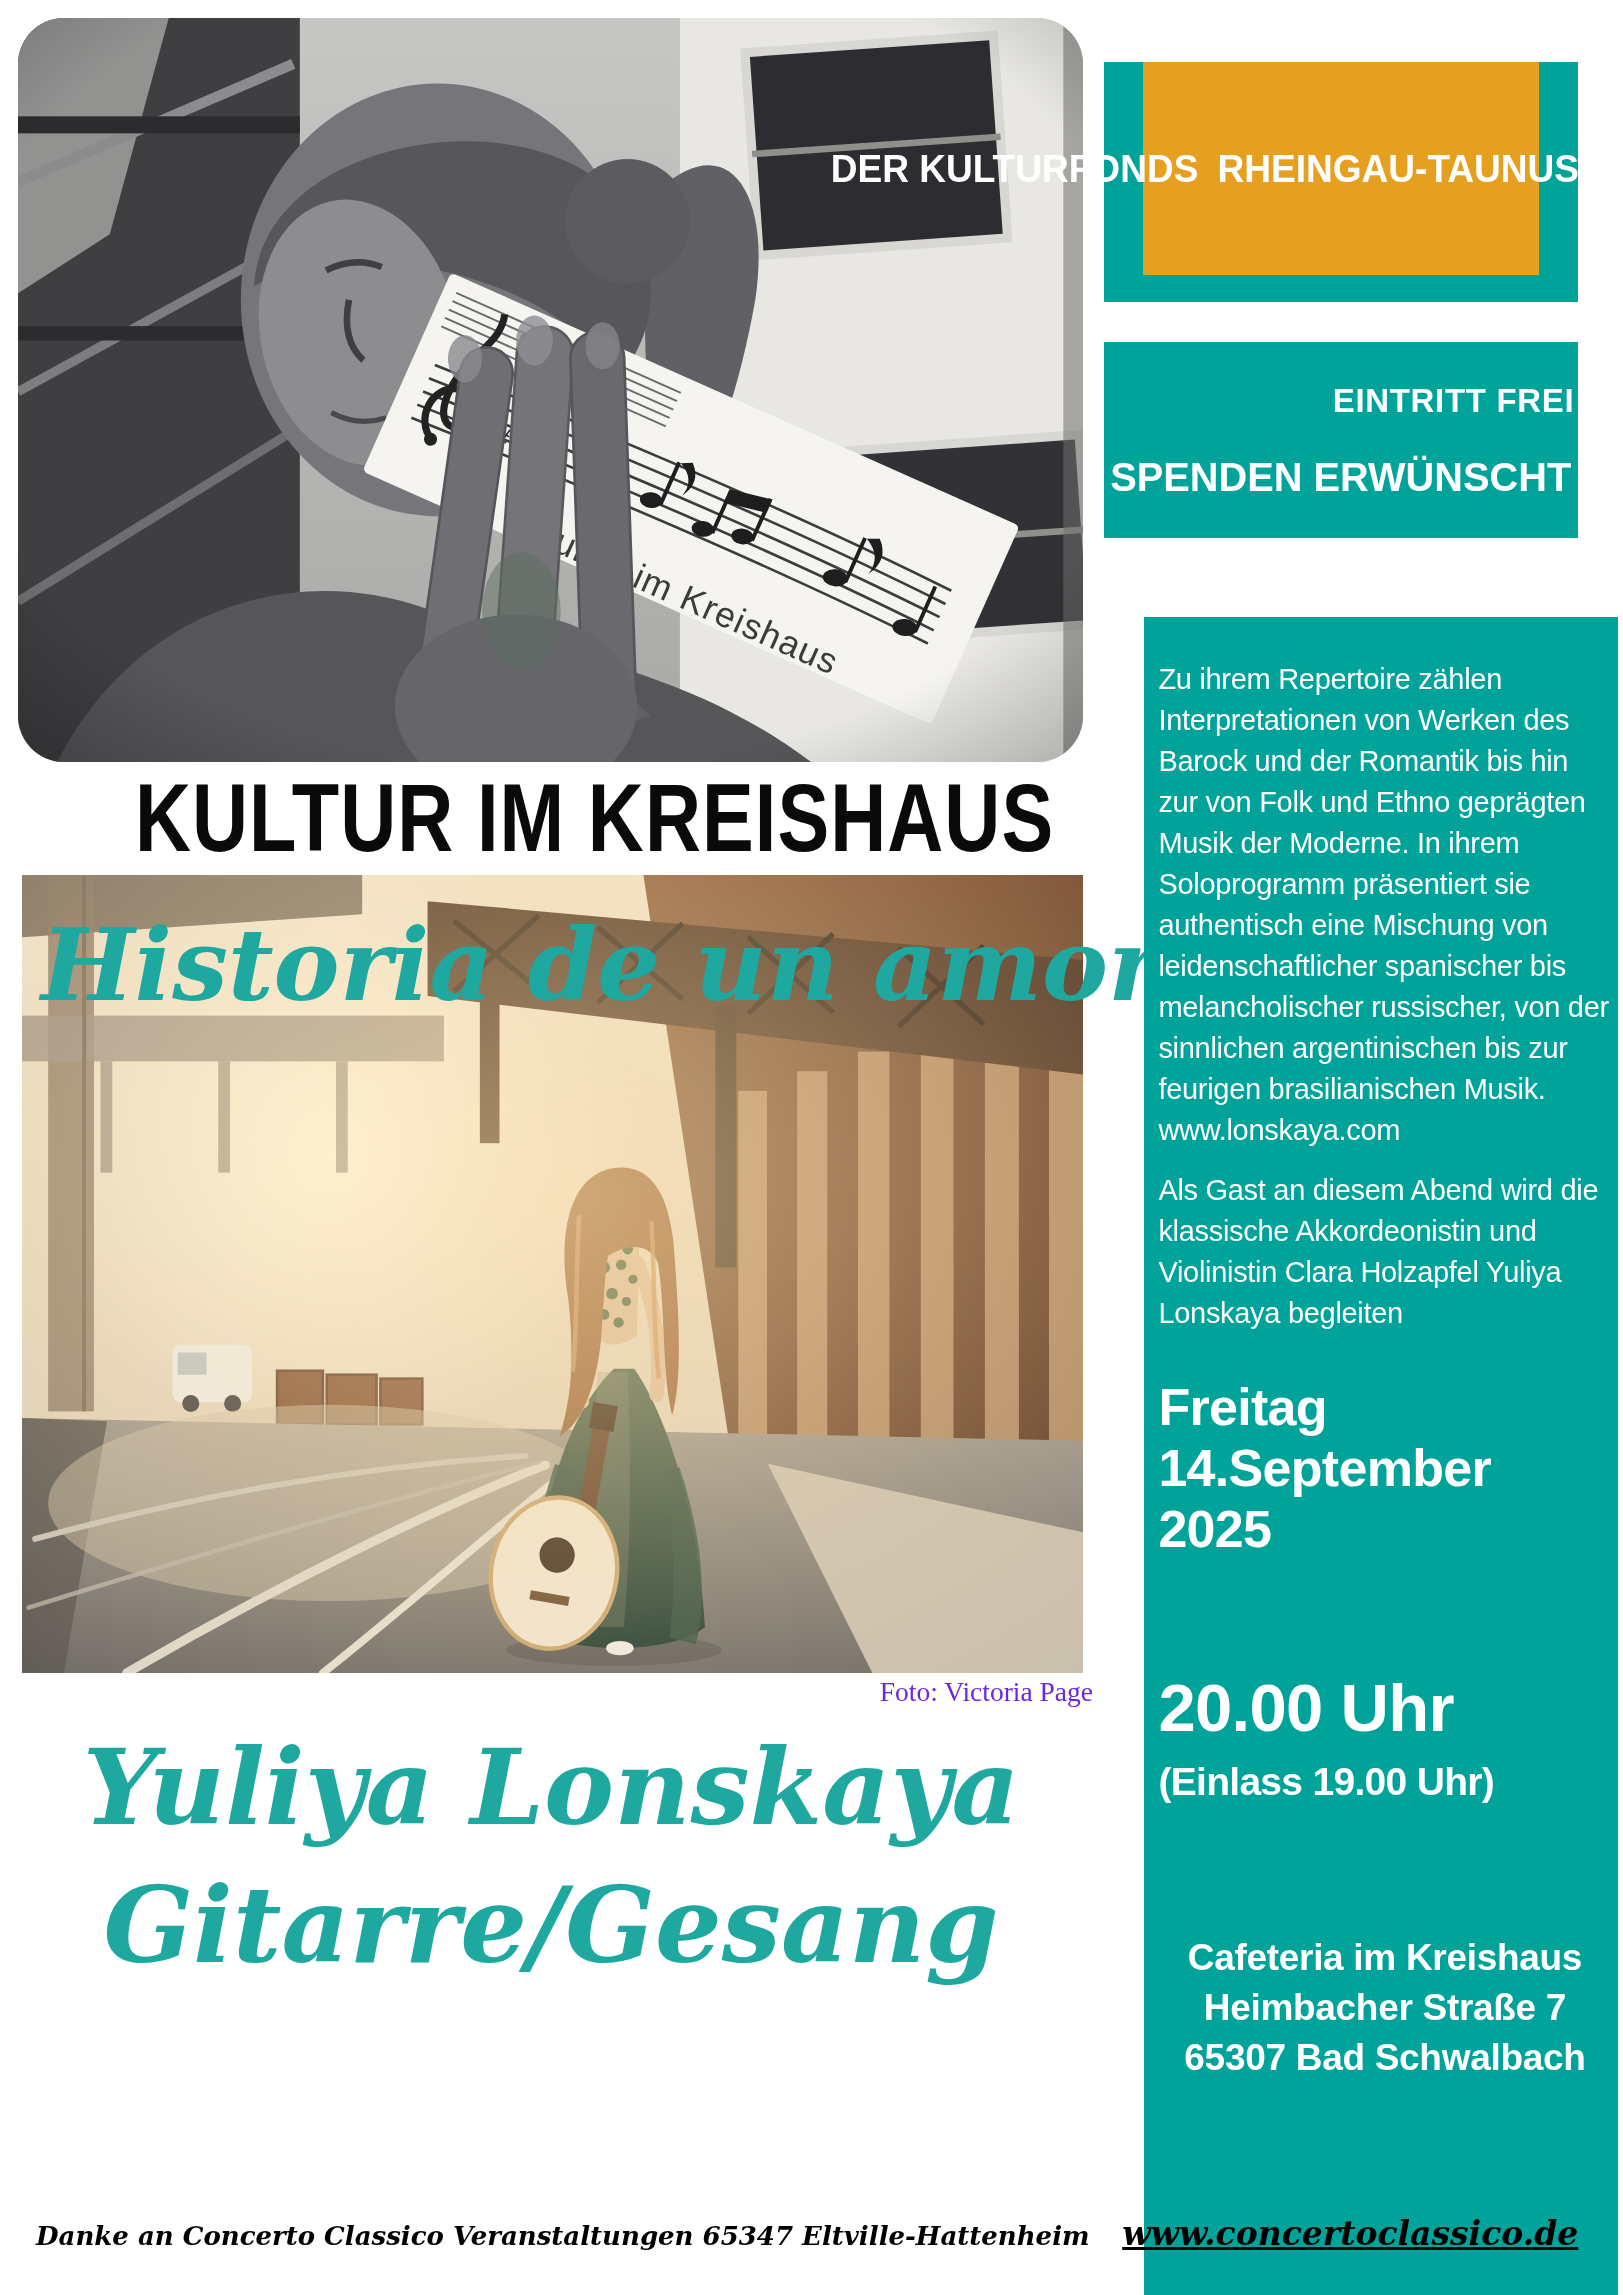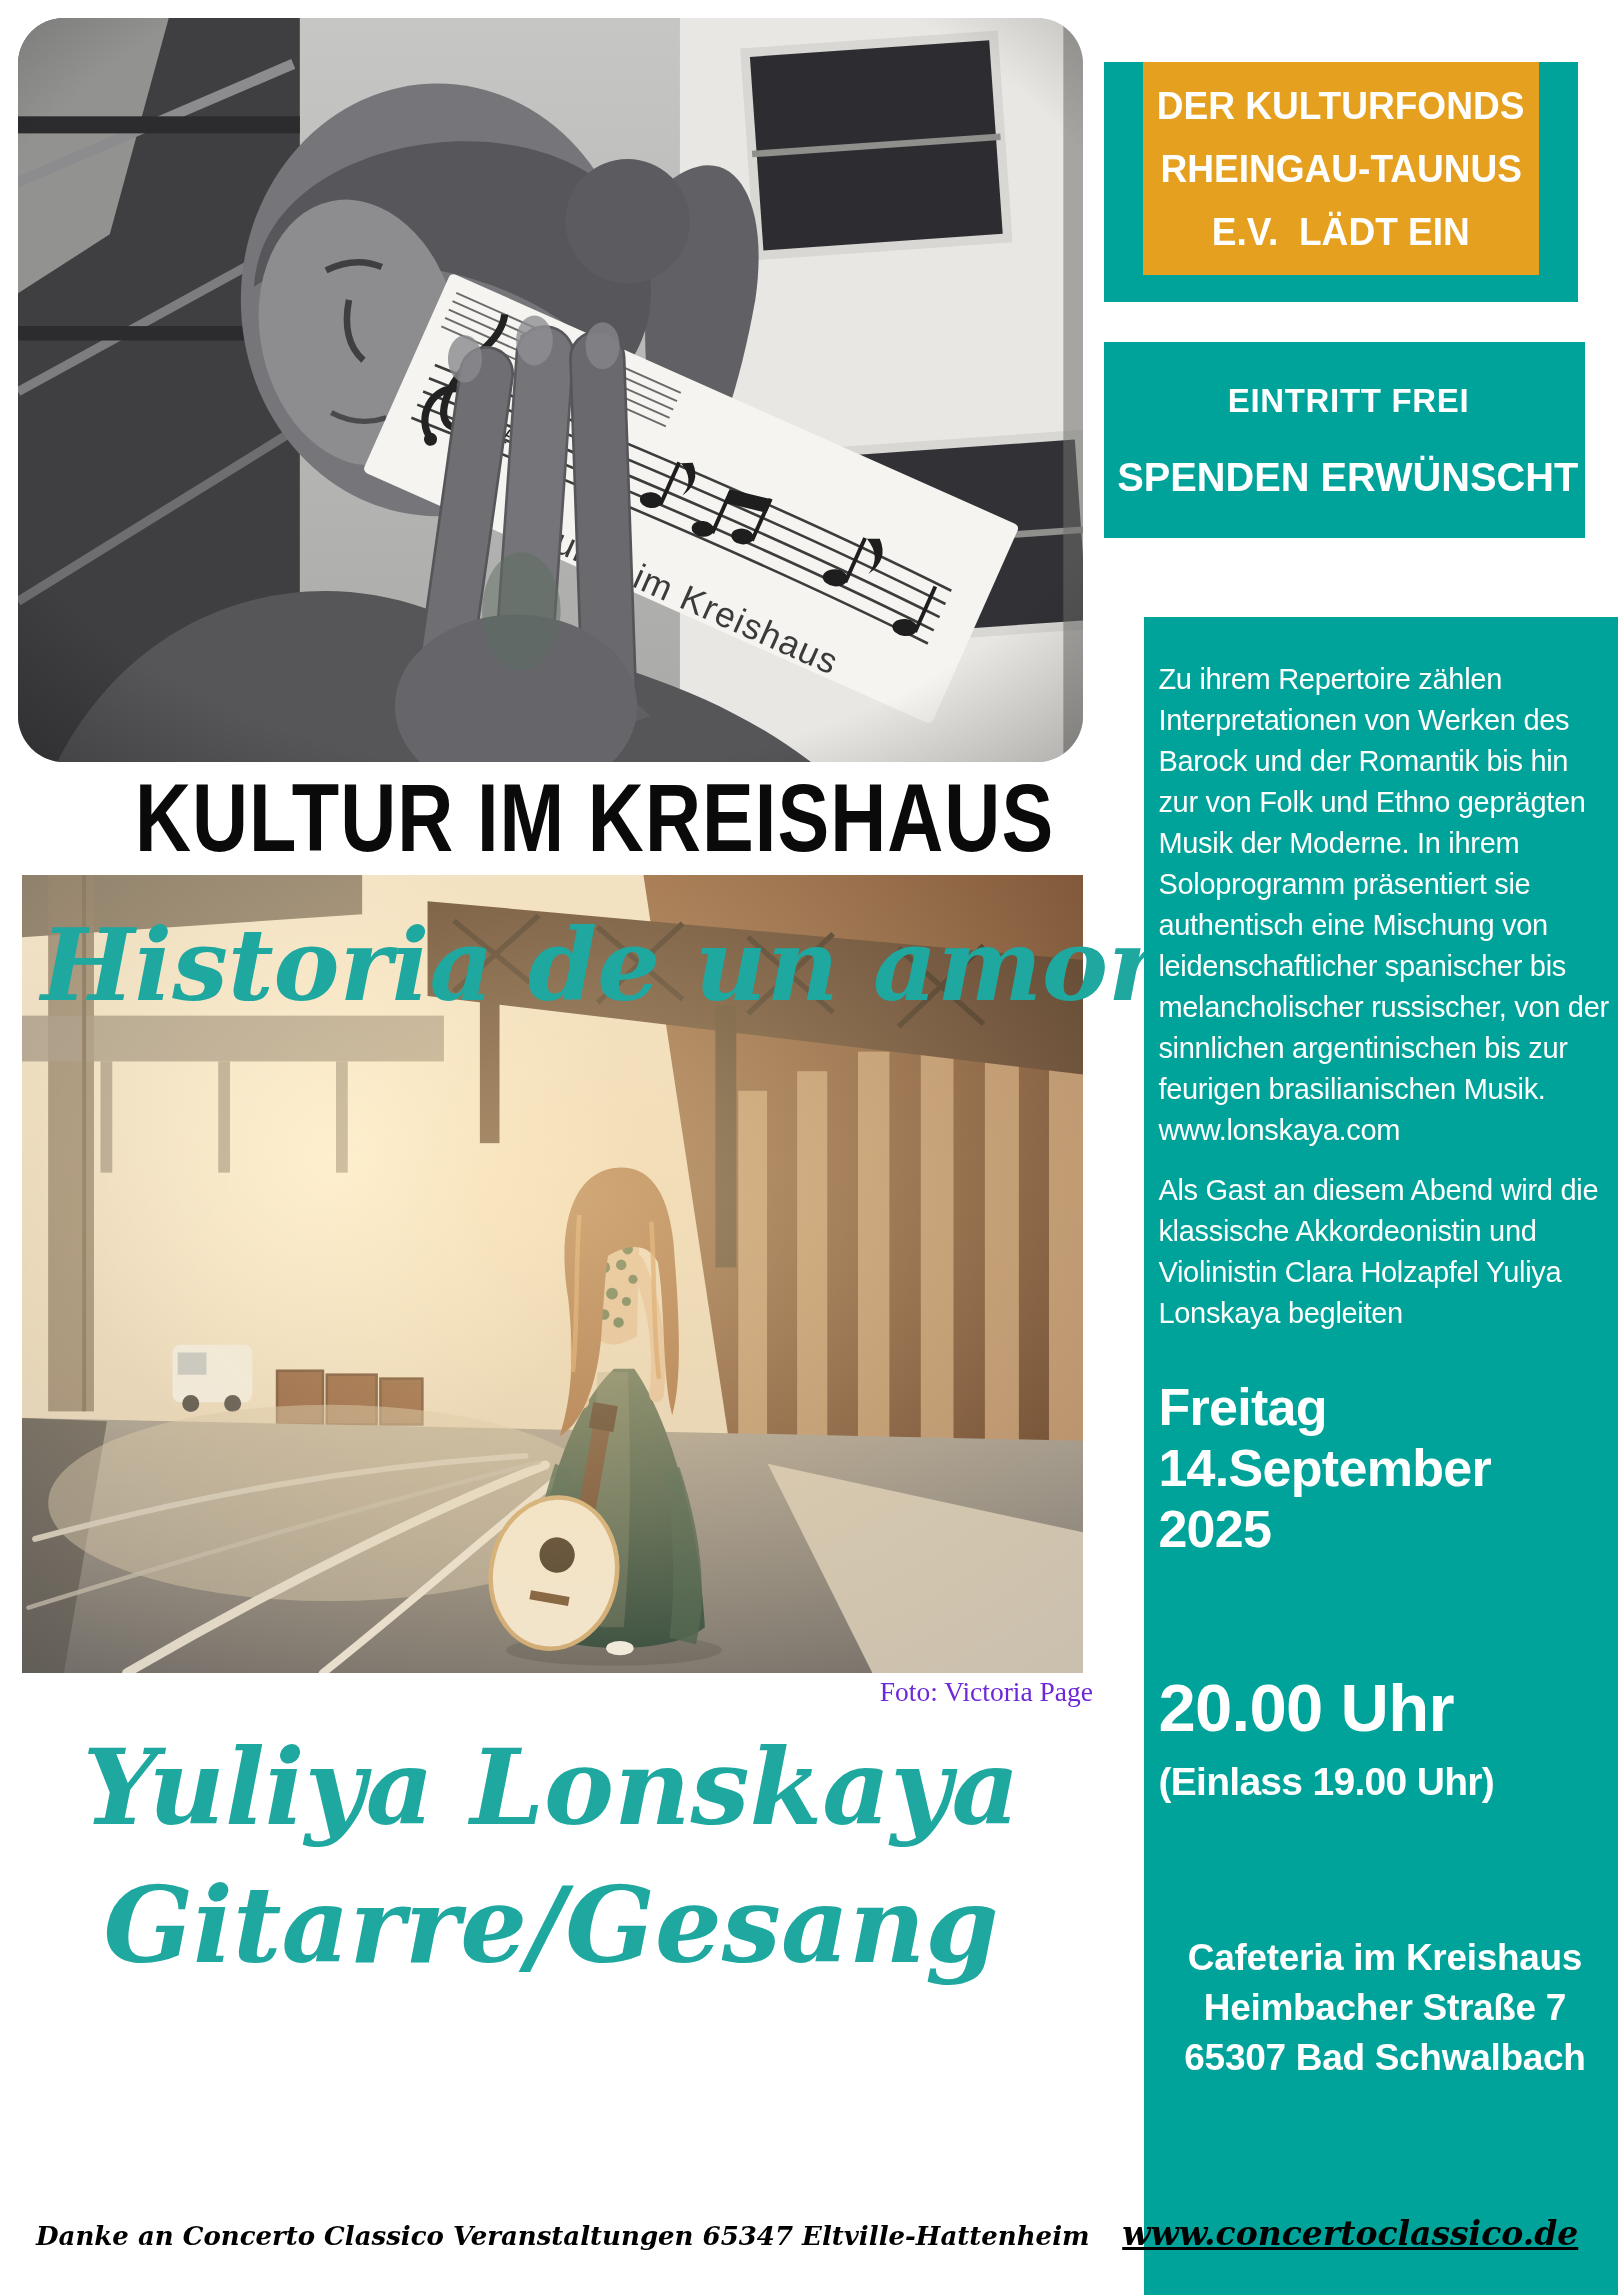--- a/index.html
+++ b/index.html
@@ -25,26 +25,26 @@
                  text-align:center;white-space:nowrap;}
   .instrument-script{position:absolute;left:19.6px;top:1870px;width:1063px;font-size:105px;line-height:111px;
                  text-align:center;white-space:nowrap;}
 
   .photo-credit{position:absolute;left:30px;top:1676px;width:1063px;text-align:right;
                 font-family:"Liberation Serif",serif;font-size:27.5px;color:#6d28d9;}
 
   
   .box1-frame{position:absolute;left:1104px;top:62px;width:474px;height:240px;background:#00A39A;}
   .box1-orange{position:absolute;left:39px;top:0px;width:396px;height:213px;background:#E6A01F;
-               display:flex;flex-direction:column;justify-content:center;align-items:center;}
+               display:flex;flex-direction:row;justify-content:center;align-items:center;}
   .box1-orange .line{font-size:39px;font-weight:700;color:#ffffff;line-height:63px;
                      letter-spacing:0px;white-space:pre;transform:scaleX(0.95);}
 
   .box2{position:absolute;left:1104px;top:342px;width:474px;height:196px;background:#00A39A;
-        display:flex;flex-direction:column;align-items:center;padding-left:7px;}
+        display:flex;flex-direction:column;align-items:flex-end;}
   .box2 .line1{margin-top:39px;font-size:34px;font-weight:700;color:#ffffff;letter-spacing:0.7px;
                transform:scaleX(0.97);}
   .box2 .line2{margin-top:34px;font-size:41px;font-weight:700;color:#ffffff;letter-spacing:0px;
                transform:scaleX(0.97);white-space:nowrap;}
 
   .tallbox{position:absolute;left:1144px;top:577px;width:474px;height:1734px;background:#00A39A;color:#ffffff;margin-top:40px;}
   .tallbox .blk{position:absolute;left:14.4px;right:6.5px;}
   .para{font-size:29px;line-height:41px;letter-spacing:-0.3px;}
   .p1{top:42px;}
   .p2{top:553px;}

